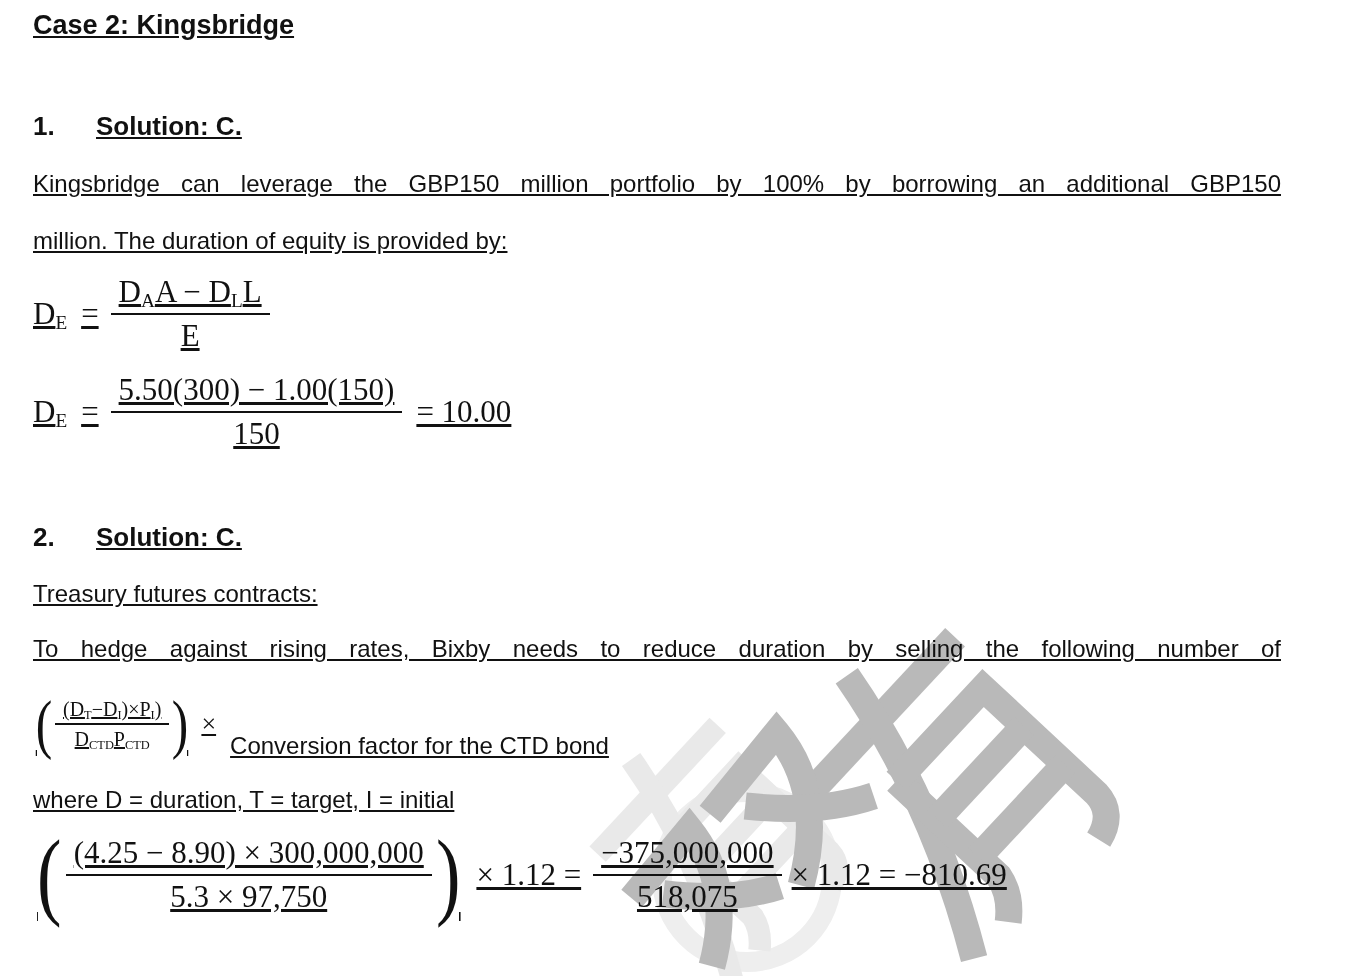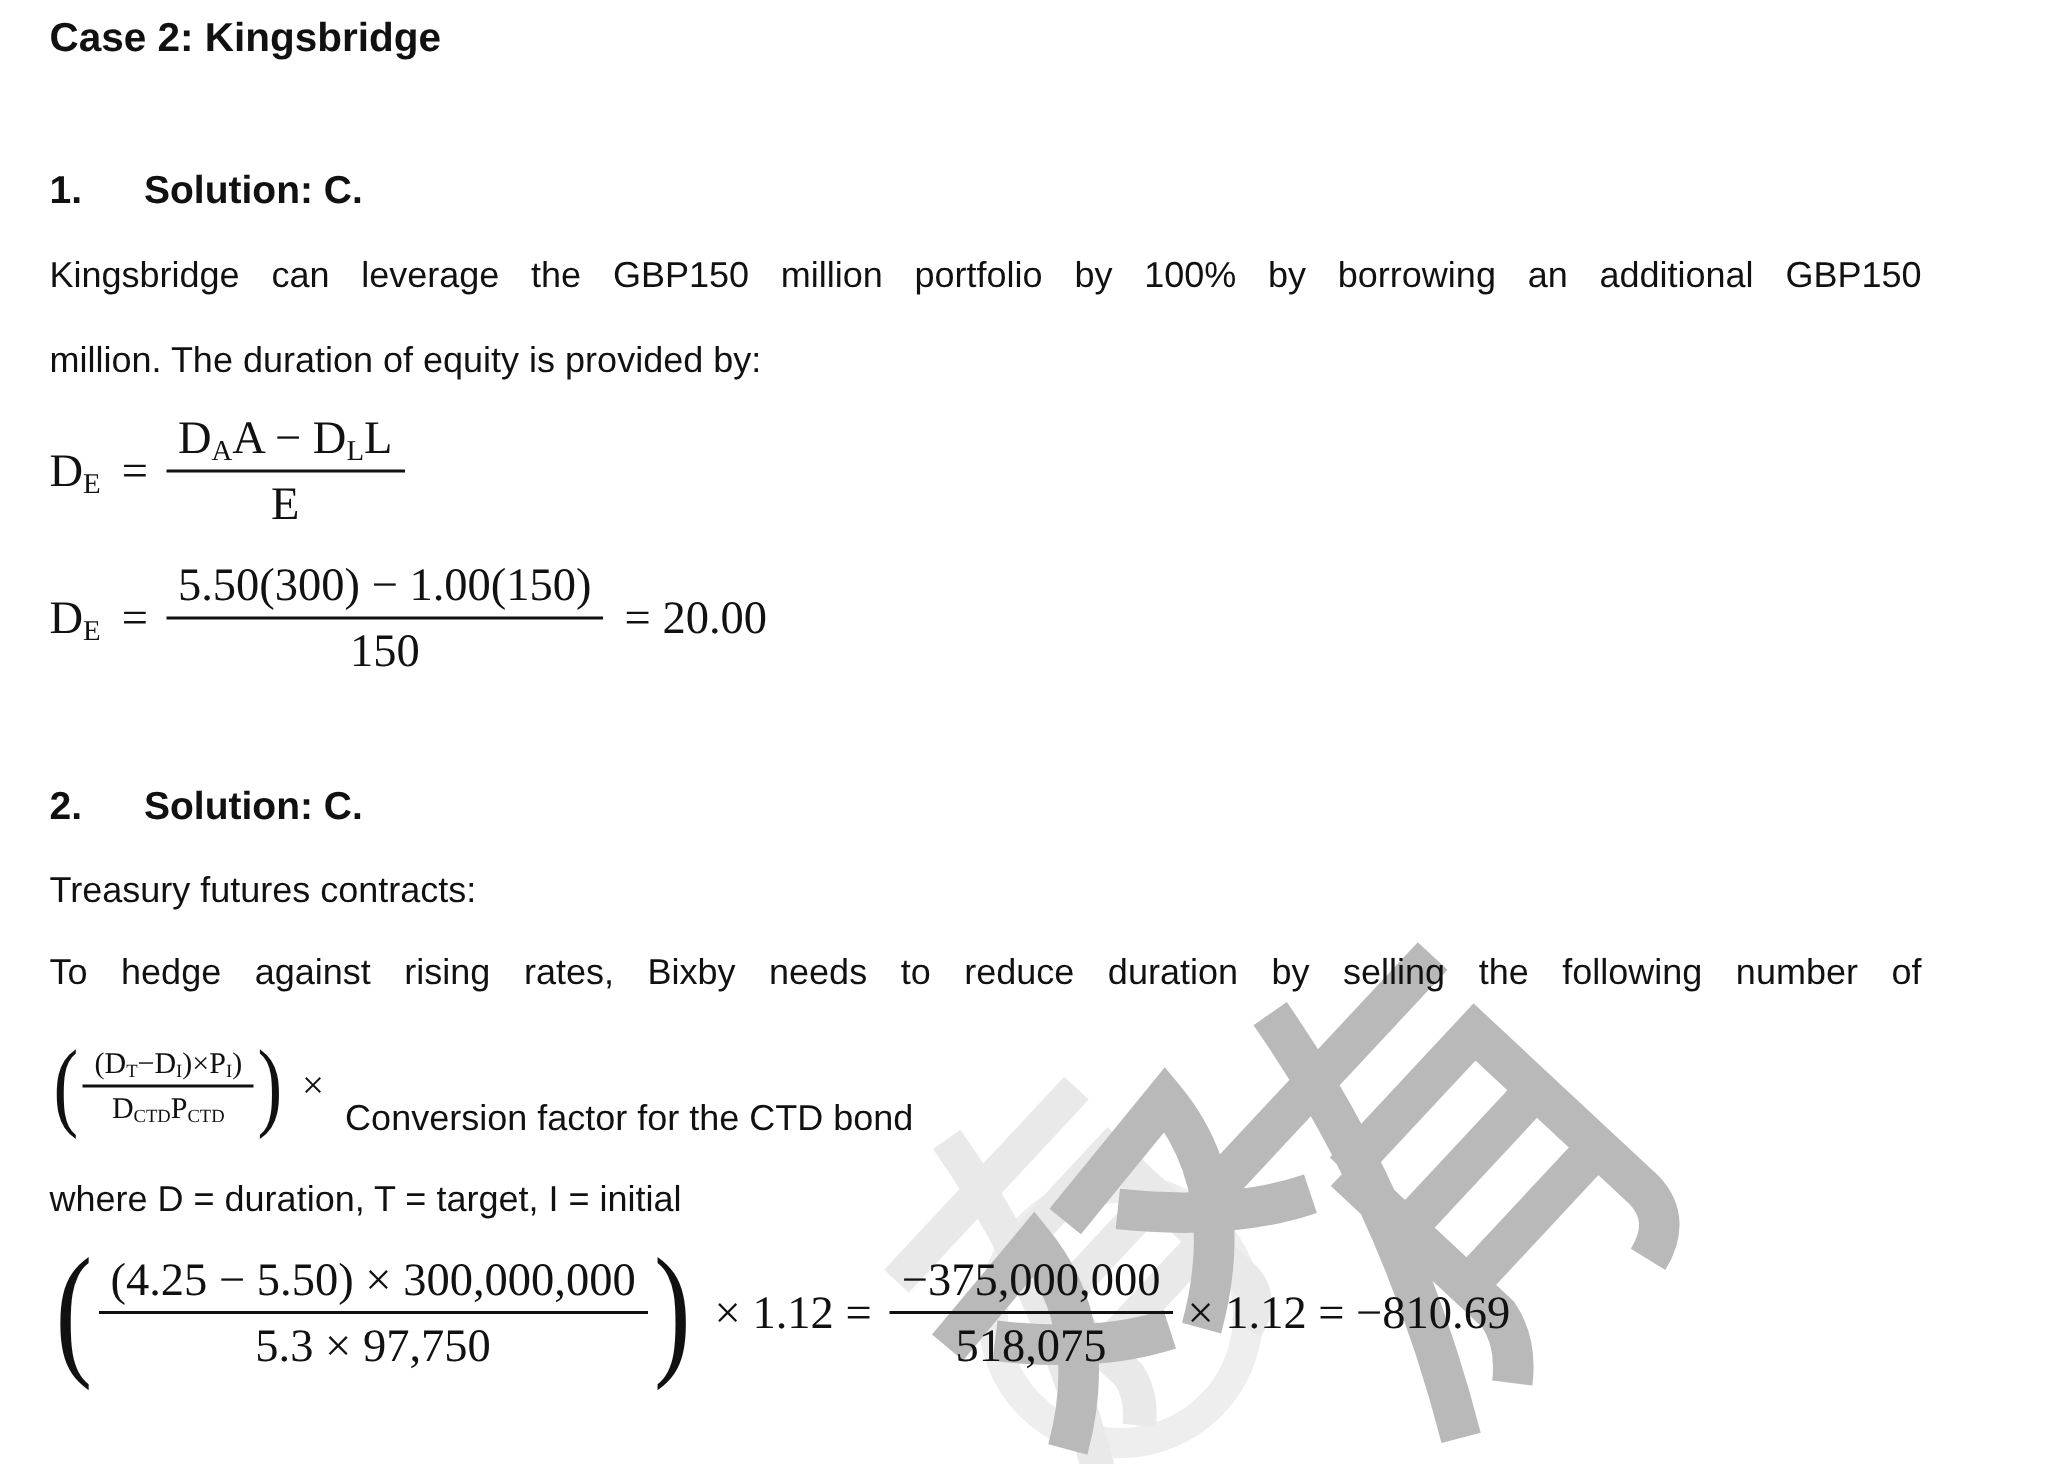--- a/index.html
+++ b/index.html
@@ -4,21 +4,21 @@
 <style>
   html, body { margin: 0; padding: 0; }
   body {
     width: 1365px; height: 976px;
     background: #ffffff;
     overflow: hidden;
     position: relative;
     font-family: "Liberation Sans", sans-serif;
     color: #111111;
   }
-  .page { position: relative; width: 1223px; height: 976px; }
+  .page { position: relative; width: 1223px; height: 976px; text-decoration: underline; }
 
   
   .wm-layer {
     position: absolute; left: 0; top: 0; width: 1365px; height: 976px;
     z-index: 0; pointer-events: none;
   }
   .wm-layer svg { position: absolute; left: 0; top: 0; }
 
   
   .content {
@@ -145,21 +145,21 @@
       </span>
     </div>
 
     <div class="formula f2">
       <span class="lhs"><span>D</span><sub>E</sub></span>
       <span class="eq">=</span>
       <span class="frac">
         <span class="num">5.50(300) − 1.00(150)</span>
         <span class="den">150</span>
       </span>
-      <span class="res">= 20.00</span>
+      <span class="res">= 10.00</span>
     </div>
 
     <div class="sol-head">
       <span class="sol-num">2.</span><span>Solution: C.</span>
     </div>
 
     <div class="para-line mt-line">Treasury futures contracts:</div>
     <div class="para-line jline" style="margin-top:23px">To hedge against rising rates, Bixby needs to reduce duration by selling the following number of</div>
 
     <div class="formula f3">
@@ -171,21 +171,21 @@
       <span class="paren">)</span>
       <span class="times">×</span>
       <span class="conv-text">Conversion factor for the CTD bond</span>
     </div>
 
     <div class="where-line">where D = duration, T = target, I = initial</div>
 
     <div class="formula f4">
       <span class="paren">(</span>
       <span class="frac">
-        <span class="num">(4.25 − 5.50) × 300,000,000</span>
+        <span class="num">(4.25 − 8.90) × 300,000,000</span>
         <span class="den">5.3 × 97,750</span>
       </span>
       <span class="paren">)</span>
       <span class="mid">× 1.12 =</span>
       <span class="frac">
         <span class="num">−375,000,000</span>
         <span class="den">518,075</span>
       </span>
       <span class="tail">× 1.12 = −810.69</span>
     </div>

